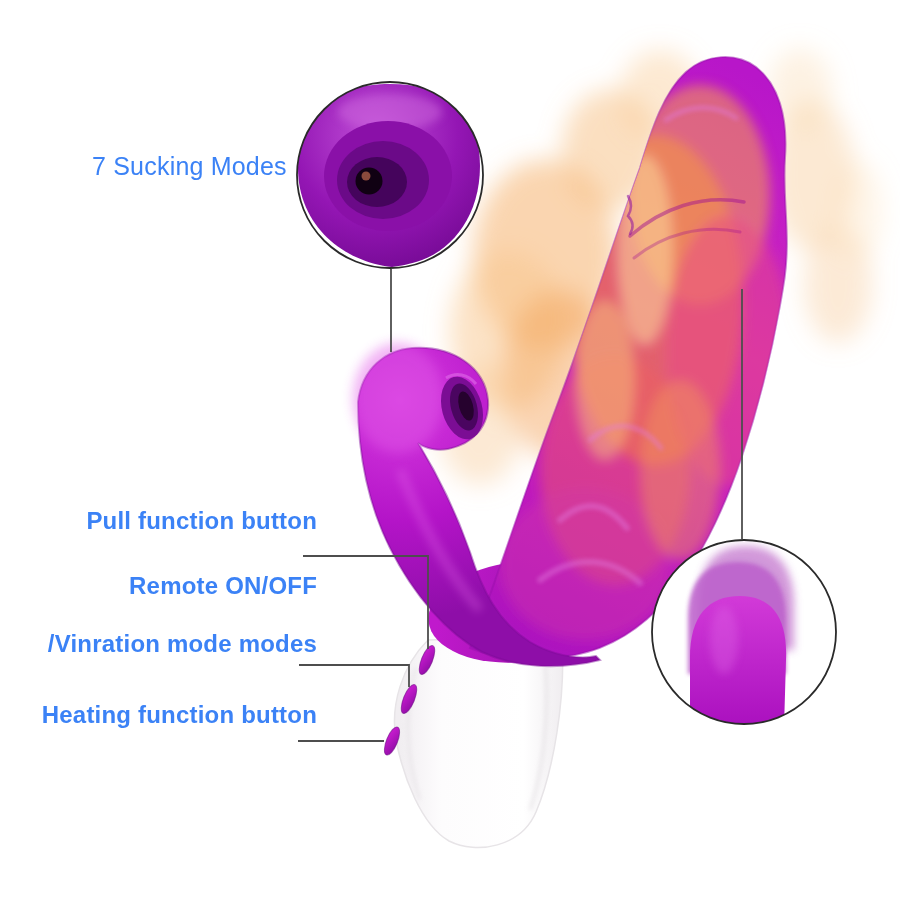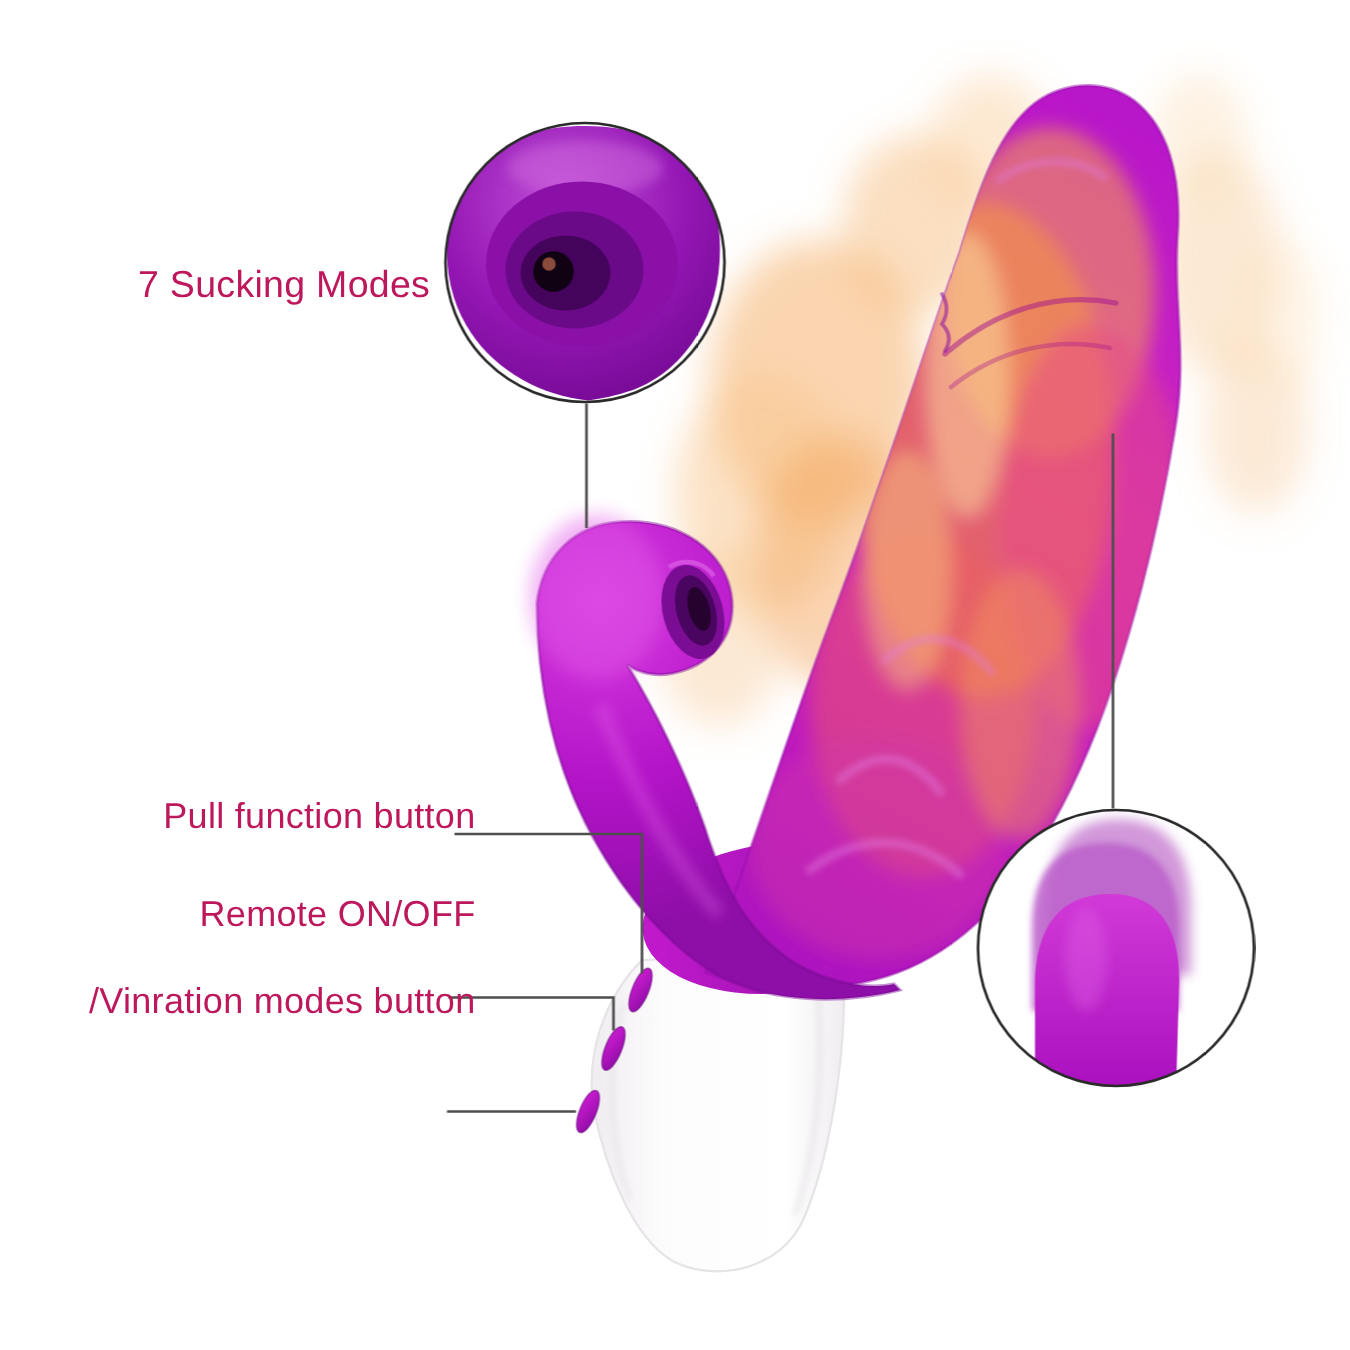--- a/index.html
+++ b/index.html
@@ -2,25 +2,25 @@
 <html><head>
 <meta charset="utf-8">
 <style>
   html,body{margin:0;padding:0;background:#fff;}
   .stage{
     position:relative;width:900px;height:900px;background:#ffffff;overflow:hidden;
     font-family:"Liberation Sans",sans-serif;
   }
   .stage svg{position:absolute;left:0;top:0;}
   .label{
-    position:absolute;color:#be185d;font-size:24px;line-height:28px;
-    white-space:nowrap;letter-spacing:0.2px;margin-top:24px;
+    position:absolute;color:#3b82f6;font-size:24px;line-height:28px;
+    white-space:nowrap;letter-spacing:0.2px;
   }
   .label.big{font-size:25px;}
-  .r-align{text-align:right;}
+  .r-align{text-align:right;font-weight:bold;}
   #lbl-sucking{left:92px;top:152px;}
   #lbl-pull{right:583px;top:507px;}
   #lbl-remote{right:583px;top:572px;}
   #lbl-vibration{right:583px;top:630px;}
   #lbl-heating{right:583px;top:701px;}
   #lbl-scaling{left:652px;top:743px;}
 </style>
 </head>
 <body>
 
@@ -199,14 +199,15 @@
         <path d="M 690,728 L 690,658 C 690,616 708,596 740,596 C 772,596 788,618 786,660 L 784,728 Z" fill="url(#gTip)"></path>
         <ellipse cx="724" cy="640" rx="14" ry="34" fill="#e26ae8" opacity="0.35" filter="url(#blur4)"></ellipse>
       </g>
       <circle cx="744" cy="632" r="92" fill="none" stroke="#2a2a2a" stroke-width="1.8"></circle>
     </g>
   </svg>
 
   <div class="label big" id="lbl-sucking">7 Sucking Modes</div>
   <div class="label r-align" id="lbl-pull">Pull function button</div>
   <div class="label r-align" id="lbl-remote">Remote ON/OFF</div>
-  <div class="label r-align" id="lbl-vibration">/Vinration modes button</div>
+  <div class="label r-align" id="lbl-vibration">/Vinration mode modes</div>
+  <div class="label r-align" id="lbl-heating">Heating function button</div>
 </div>
 
 </body></html>

